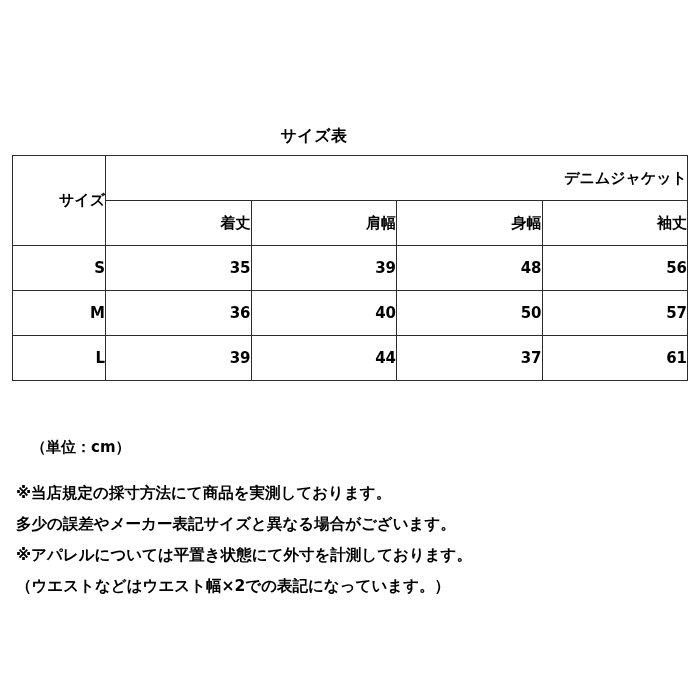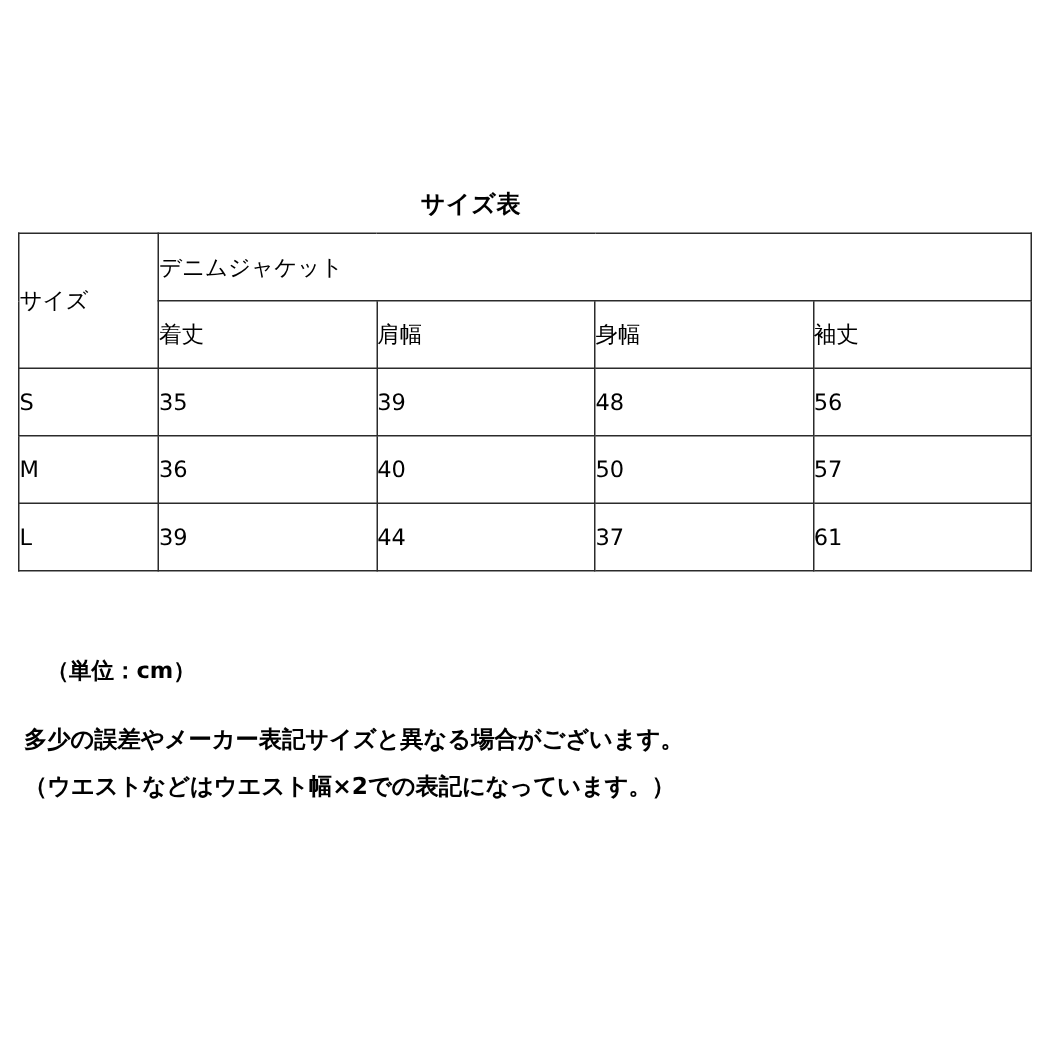--- a/index.html
+++ b/index.html
@@ -33,24 +33,24 @@
   table.size-table {
     position: absolute;
     top: 155px;
     left: 12px;
     width: 676px;
     border-collapse: collapse;
     table-layout: fixed;
   }
   table.size-table td {
     border: 1px solid #2b2b2b;
-    text-align: left;
+    text-align: right;
     vertical-align: middle;
     font-size: 15px;
-    font-weight: normal;
+    font-weight: bold;
     padding: 0;
     height: 44px;
   }
   td.col-size { width: 92px; }
   td.col-data { width: 146px; }
   td.head-size {
     height: 88px;
     font-size: 15px;
   }
   td.head-group {
@@ -129,17 +129,19 @@
         <td class="col-data row-val">44</td>
         <td class="col-data row-val">37</td>
         <td class="col-data row-val">61</td>
       </tr>
     </tbody>
   </table>
 
   <div class="unit">（単位：cm）</div>
 
   <div class="notes">
+    <div class="line">※当店規定の採寸方法にて商品を実測しております。</div>
     <div class="line">多少の誤差やメーカー表記サイズと異なる場合がございます。</div>
+    <div class="line">※アパレルについては平置き状態にて外寸を計測しております。</div>
     <div class="line">（ウエストなどはウエスト幅×2での表記になっています。）</div>
   </div>
 
 </div>
 
 </body></html>

